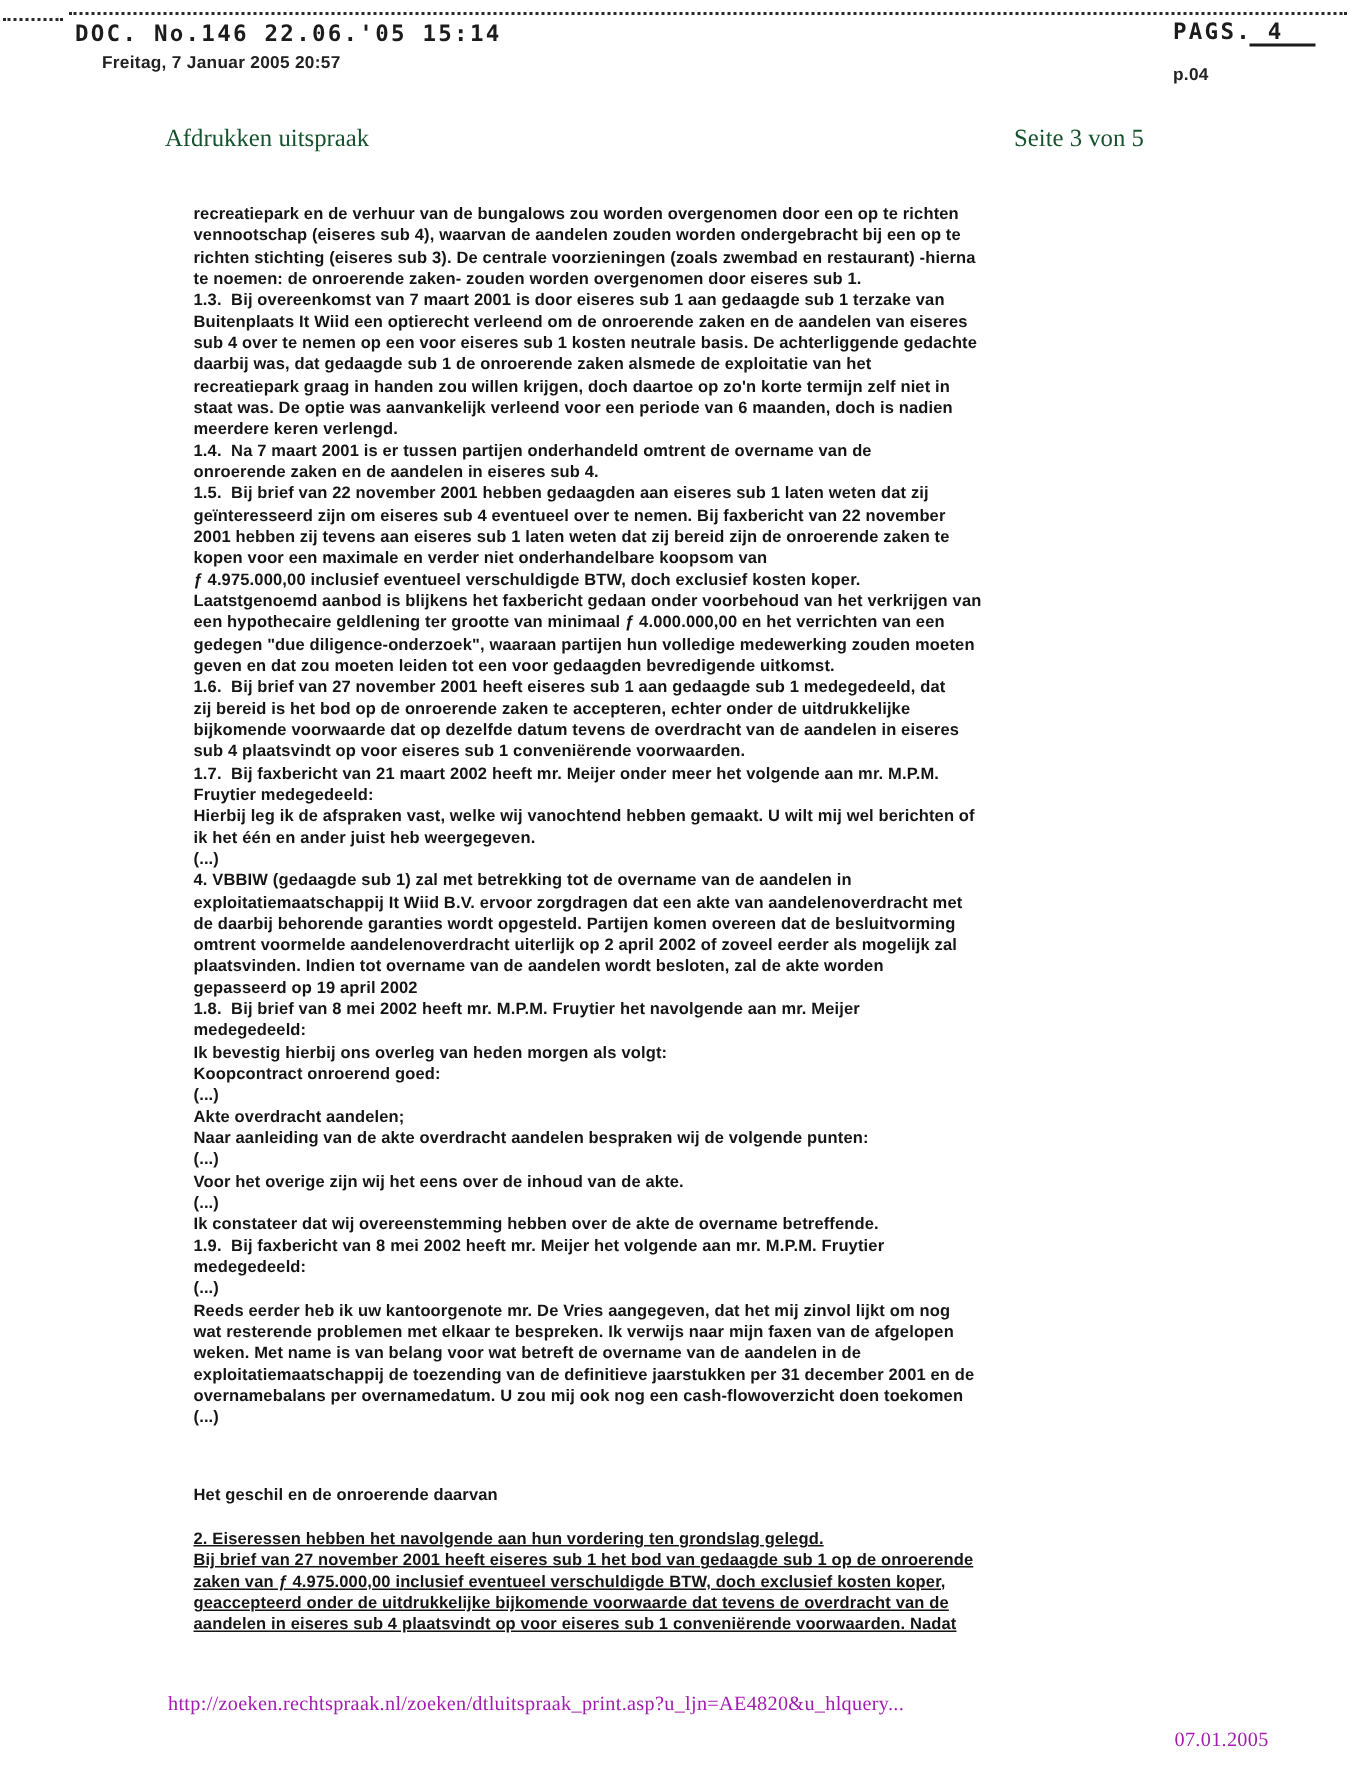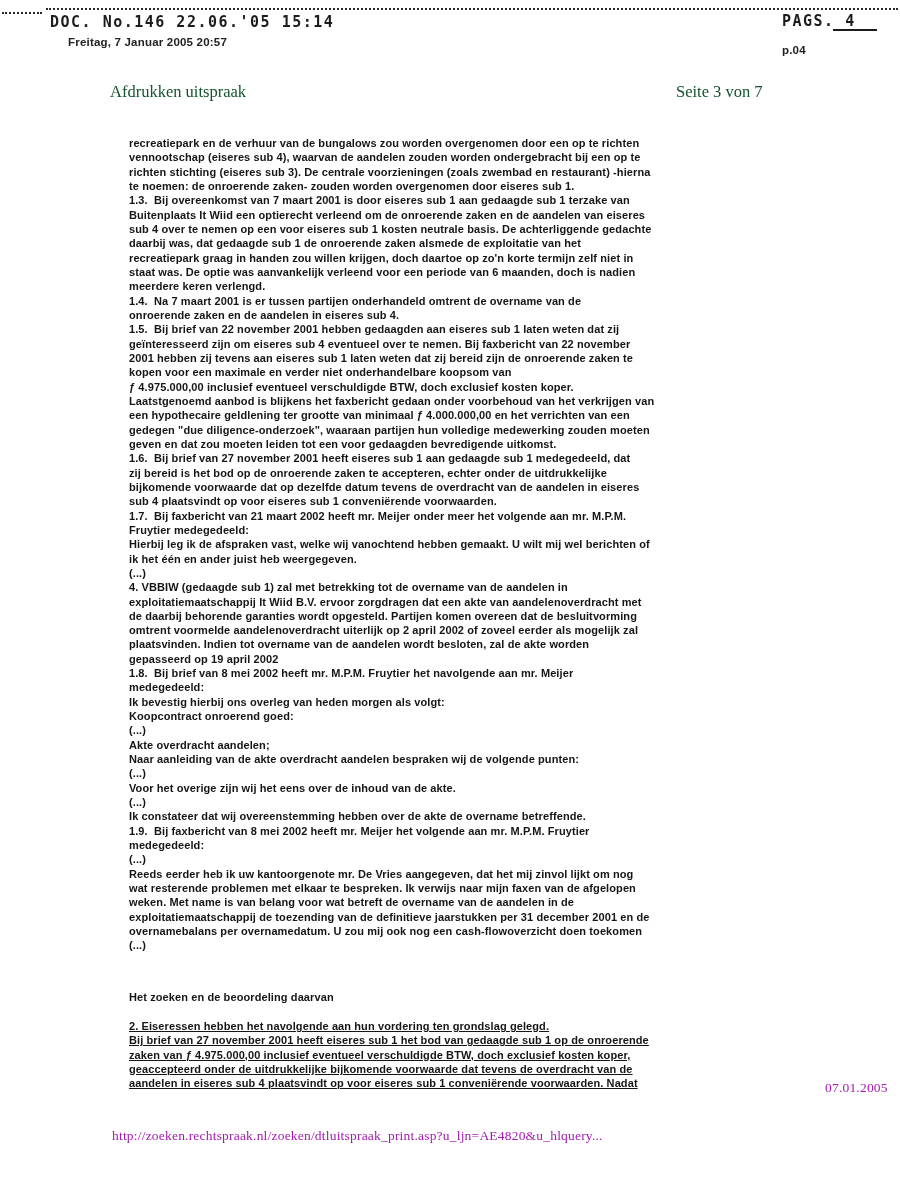--- a/index.html
+++ b/index.html
@@ -40,21 +40,21 @@
 <div class="abs dotted" style="left:2px;top:12px;width:40px;"></div>
 <div class="abs dotted" style="left:46px;top:8px;width:852px;"></div>
 
 <div class="abs fax-mono" style="left:50px;top:13px;">DOC. No.146 22.06.'05 15:14</div>
 <div class="abs fax-mono" style="left:782px;top:12px;">PAGS. 4</div>
 <div class="abs underline-mark" style="left:833px;top:29px;width:44px;"></div>
 <div class="abs fax-small" style="left:68px;top:36px;">Freitag, 7 Januar 2005 20:57</div>
 <div class="abs fax-small" style="left:782px;top:44px;">p.04</div>
 
 <div class="abs serif-head" style="left:110px;top:82px;">Afdrukken uitspraak</div>
-<div class="abs serif-head" style="left:676px;top:82px;">Seite 3 von 7</div>
+<div class="abs serif-head" style="left:676px;top:82px;">Seite 3 von 5</div>
 
 <div class="abs bodytext" style="left:129px;top:136px;">recreatiepark en de verhuur van de bungalows zou worden overgenomen door een op te richten
 vennootschap (eiseres sub 4), waarvan de aandelen zouden worden ondergebracht bij een op te
 richten stichting (eiseres sub 3). De centrale voorzieningen (zoals zwembad en restaurant) -hierna
 te noemen: de onroerende zaken- zouden worden overgenomen door eiseres sub 1.
 1.3.  Bij overeenkomst van 7 maart 2001 is door eiseres sub 1 aan gedaagde sub 1 terzake van
 Buitenplaats It Wiid een optierecht verleend om de onroerende zaken en de aandelen van eiseres
 sub 4 over te nemen op een voor eiseres sub 1 kosten neutrale basis. De achterliggende gedachte
 daarbij was, dat gedaagde sub 1 de onroerende zaken alsmede de exploitatie van het
 recreatiepark graag in handen zou willen krijgen, doch daartoe op zo'n korte termijn zelf niet in
@@ -100,22 +100,22 @@
 1.9.  Bij faxbericht van 8 mei 2002 heeft mr. Meijer het volgende aan mr. M.P.M. Fruytier
 medegedeeld:
 (...)
 Reeds eerder heb ik uw kantoorgenote mr. De Vries aangegeven, dat het mij zinvol lijkt om nog
 wat resterende problemen met elkaar te bespreken. Ik verwijs naar mijn faxen van de afgelopen
 weken. Met name is van belang voor wat betreft de overname van de aandelen in de
 exploitatiemaatschappij de toezending van de definitieve jaarstukken per 31 december 2001 en de
 overnamebalans per overnamedatum. U zou mij ook nog een cash-flowoverzicht doen toekomen
 (...)</div>
 
-<div class="abs bodytext" style="left:129px;top:990px;">Het zoeken en de beoordeling daarvan</div>
+<div class="abs bodytext" style="left:129px;top:990px;">Het geschil en de onroerende daarvan</div>
 
 <div class="abs bodytext" style="left:129px;top:1019px;text-decoration:underline;">2. Eiseressen hebben het navolgende aan hun vordering ten grondslag gelegd.
 Bij brief van 27 november 2001 heeft eiseres sub 1 het bod van gedaagde sub 1 op de onroerende
 zaken van ƒ 4.975.000,00 inclusief eventueel verschuldigde BTW, doch exclusief kosten koper,
 geaccepteerd onder de uitdrukkelijke bijkomende voorwaarde dat tevens de overdracht van de
 aandelen in eiseres sub 4 plaatsvindt op voor eiseres sub 1 conveniërende voorwaarden. Nadat</div>
 
 <div class="abs footer-serif" style="left:112px;top:1128px;">http://zoeken.rechtspraak.nl/zoeken/dtluitspraak_print.asp?u_ljn=AE4820&amp;u_hlquery...</div>
-<div class="abs footer-serif" style="left:783px;top:1080px;margin-left:42px;">07.01.2005</div>
+<div class="abs footer-serif" style="left:783px;top:1152px;">07.01.2005</div>
 
 </body></html>

